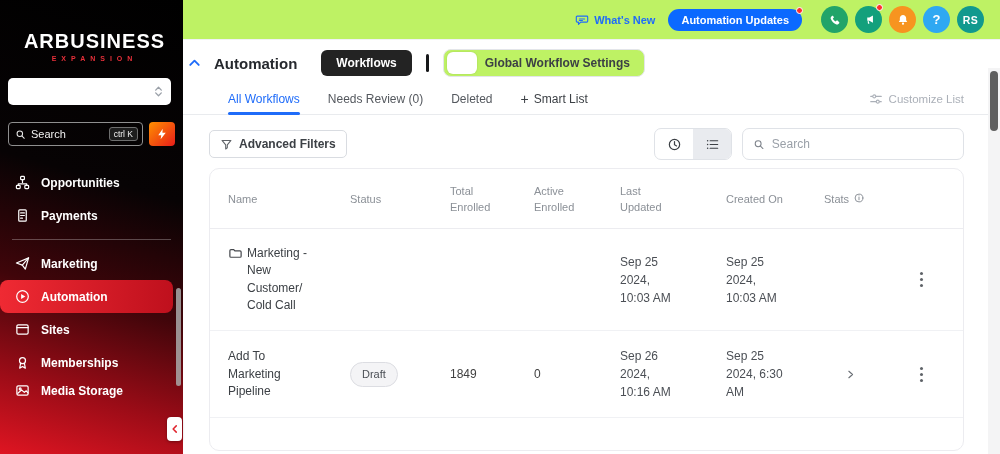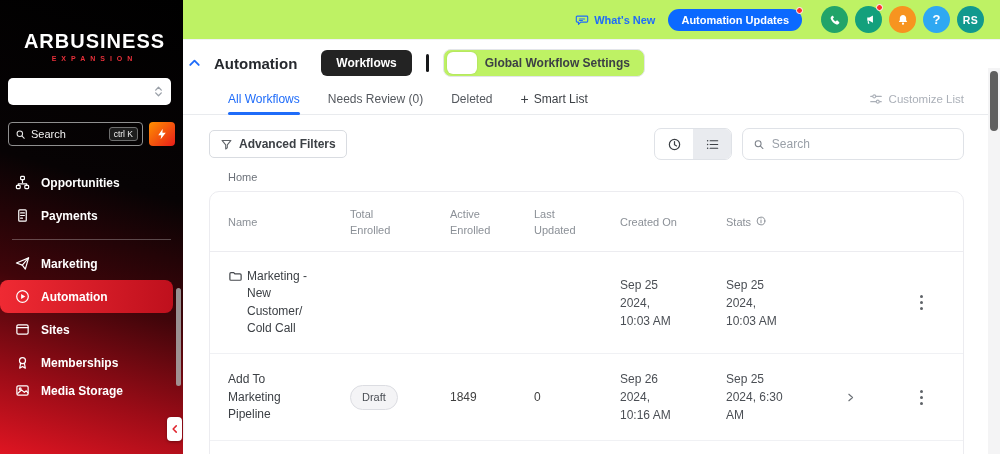--- a/index.html
+++ b/index.html
@@ -309,25 +309,25 @@
         <div class="search-box">
           <svg viewBox="0 0 16 16" width="13" height="13" fill="none" stroke="#7d828a" stroke-width="1.4" stroke-linecap="round">
               <circle cx="7" cy="7" r="4"></circle>
               <line x1="10.2" y1="10.2" x2="13.5" y2="13.5"></line>
             </svg>
           <input type="text" placeholder="Search" style="">
         </div>
       </div>
     </div>
 
-    <div class="breadcrumb">Home</div>
 
     <div class="table">
       <div class="tr thead">
         <div class="th">Name</div>
+        <div class="th">Status</div>
         <div class="th narrow"><span>Total Enrolled</span></div>
         <div class="th narrow"><span>Active Enrolled</span></div>
         <div class="th narrow"><span>Last Updated</span></div>
         <div class="th">Created On</div>
         <div class="th th-stats">
           <span>Stats</span>
           <svg viewBox="0 0 16 16" width="12" height="12" fill="none" stroke="#8b9097" stroke-width="1.3" stroke-linecap="round">
               <circle cx="8" cy="8" r="5.2"></circle>
               <path d="M8 7.2v3.2M8 5.2v.1"></path>
             </svg>

